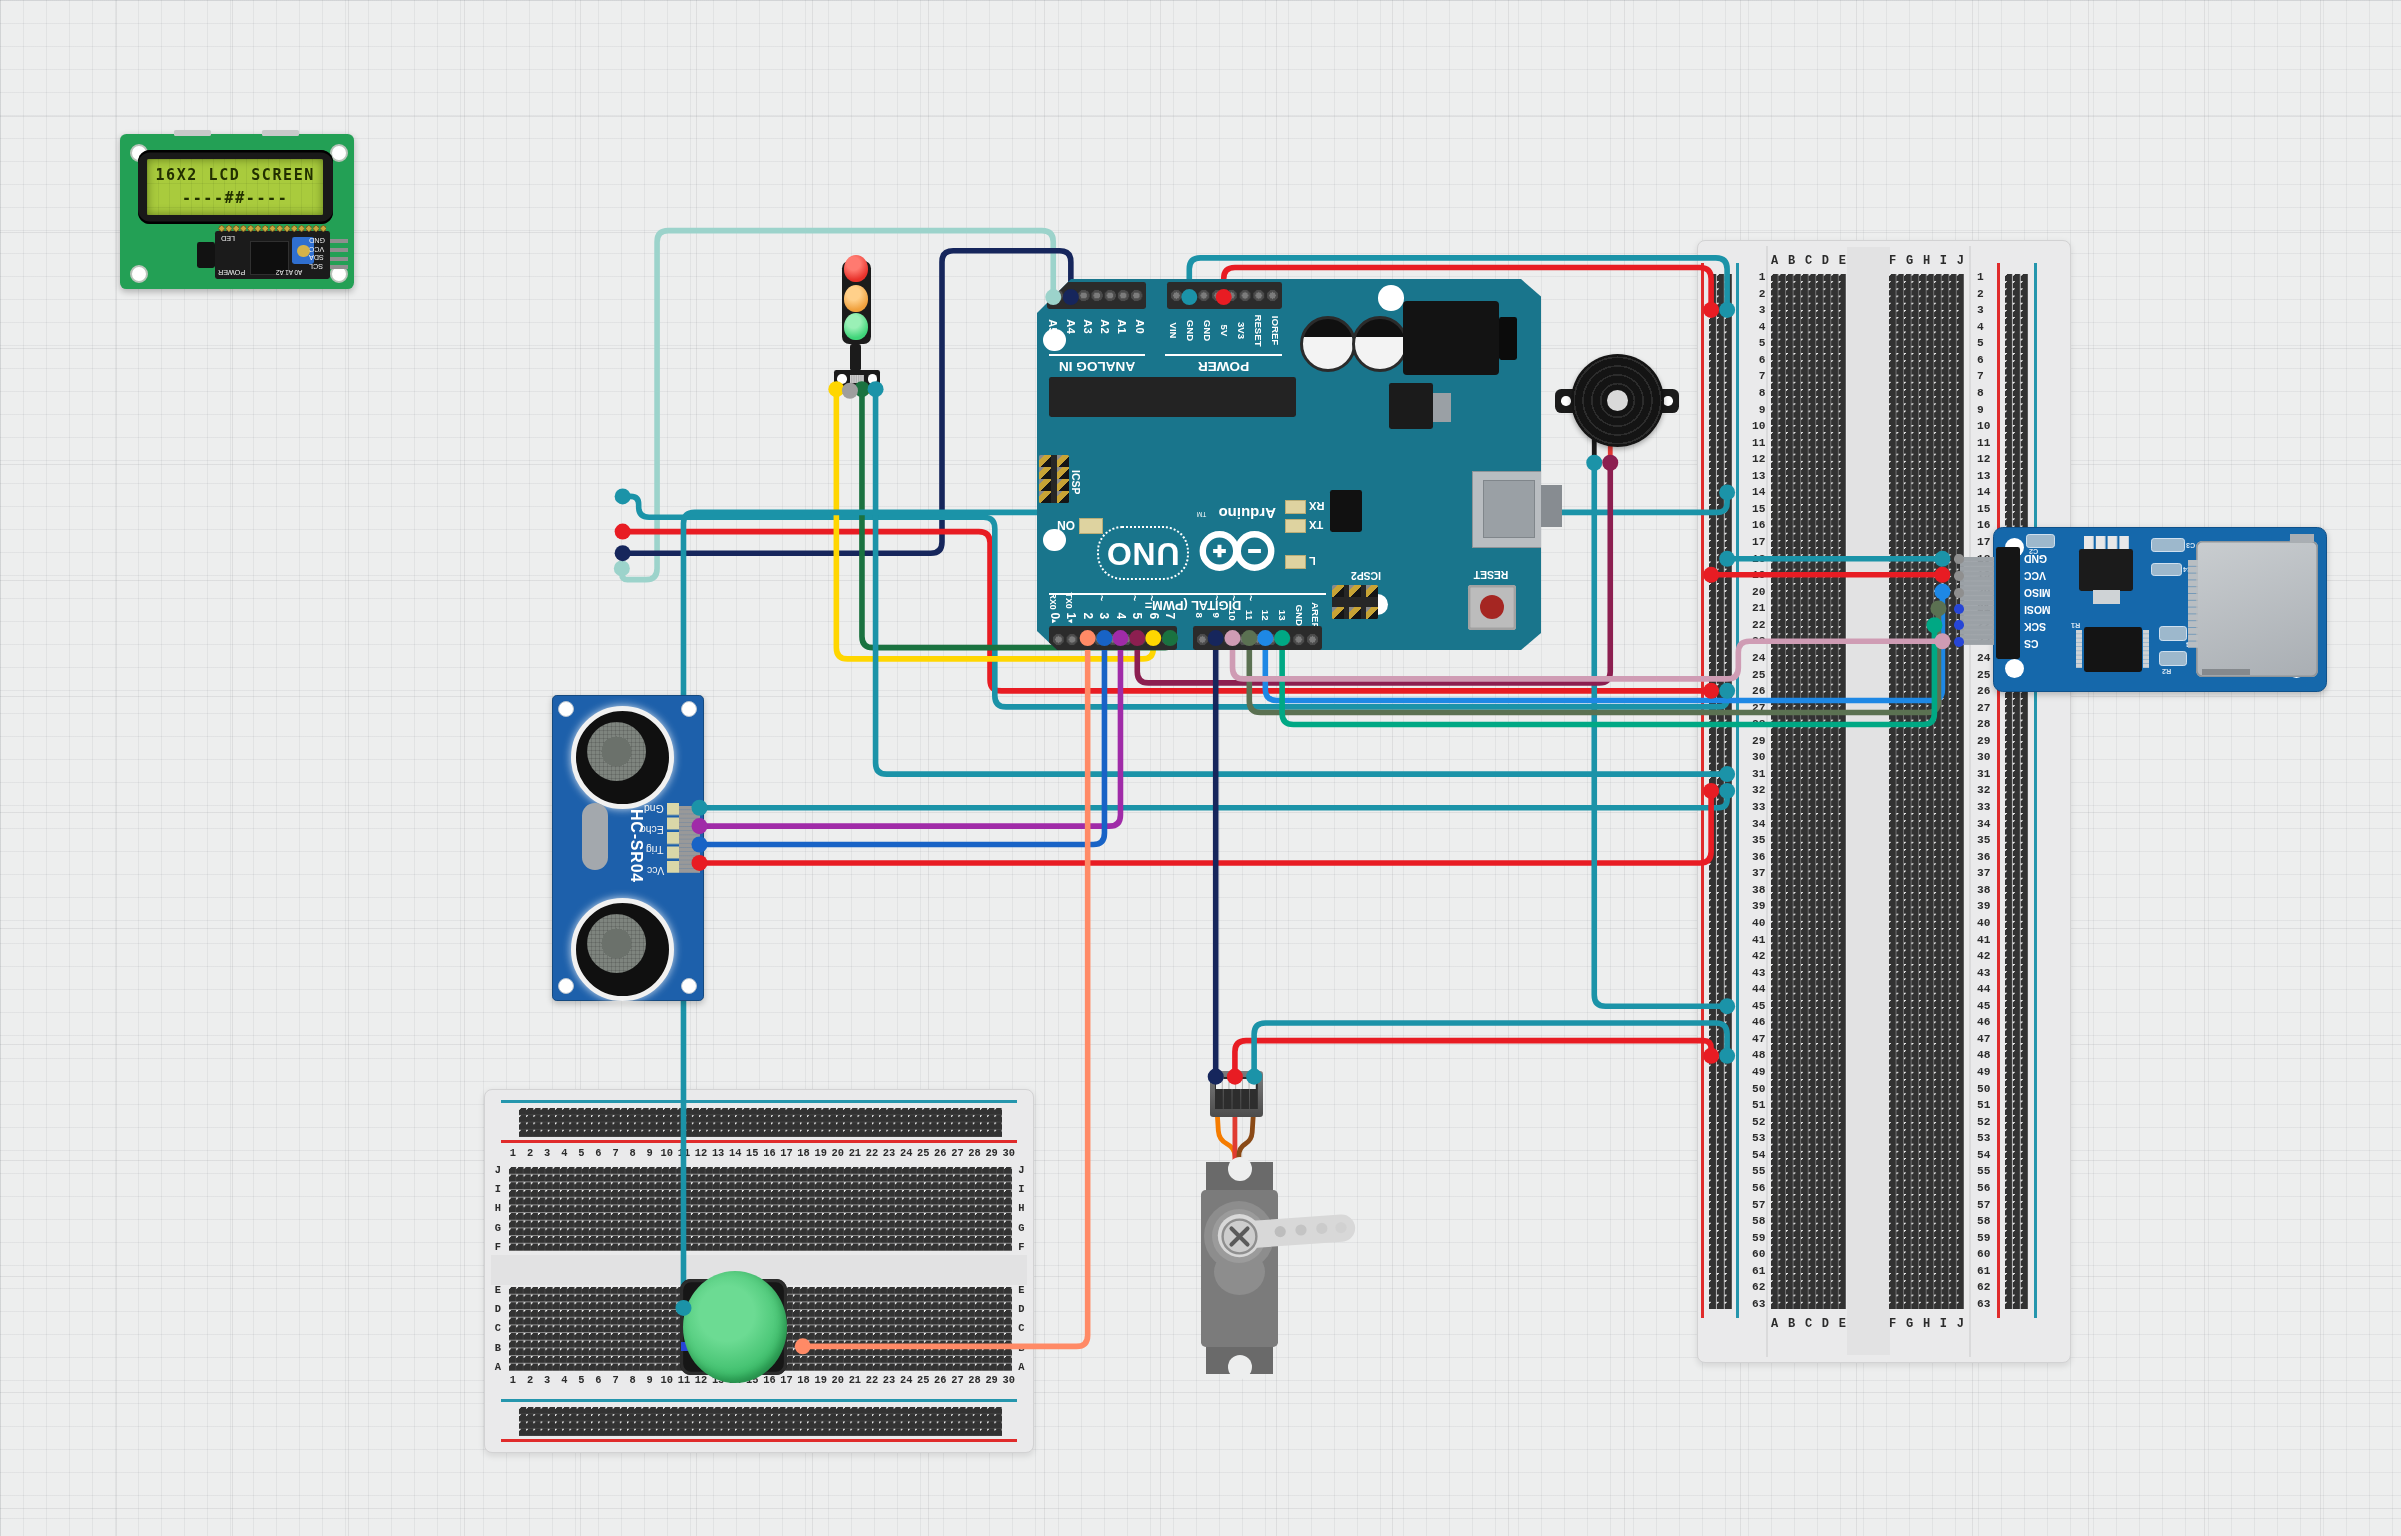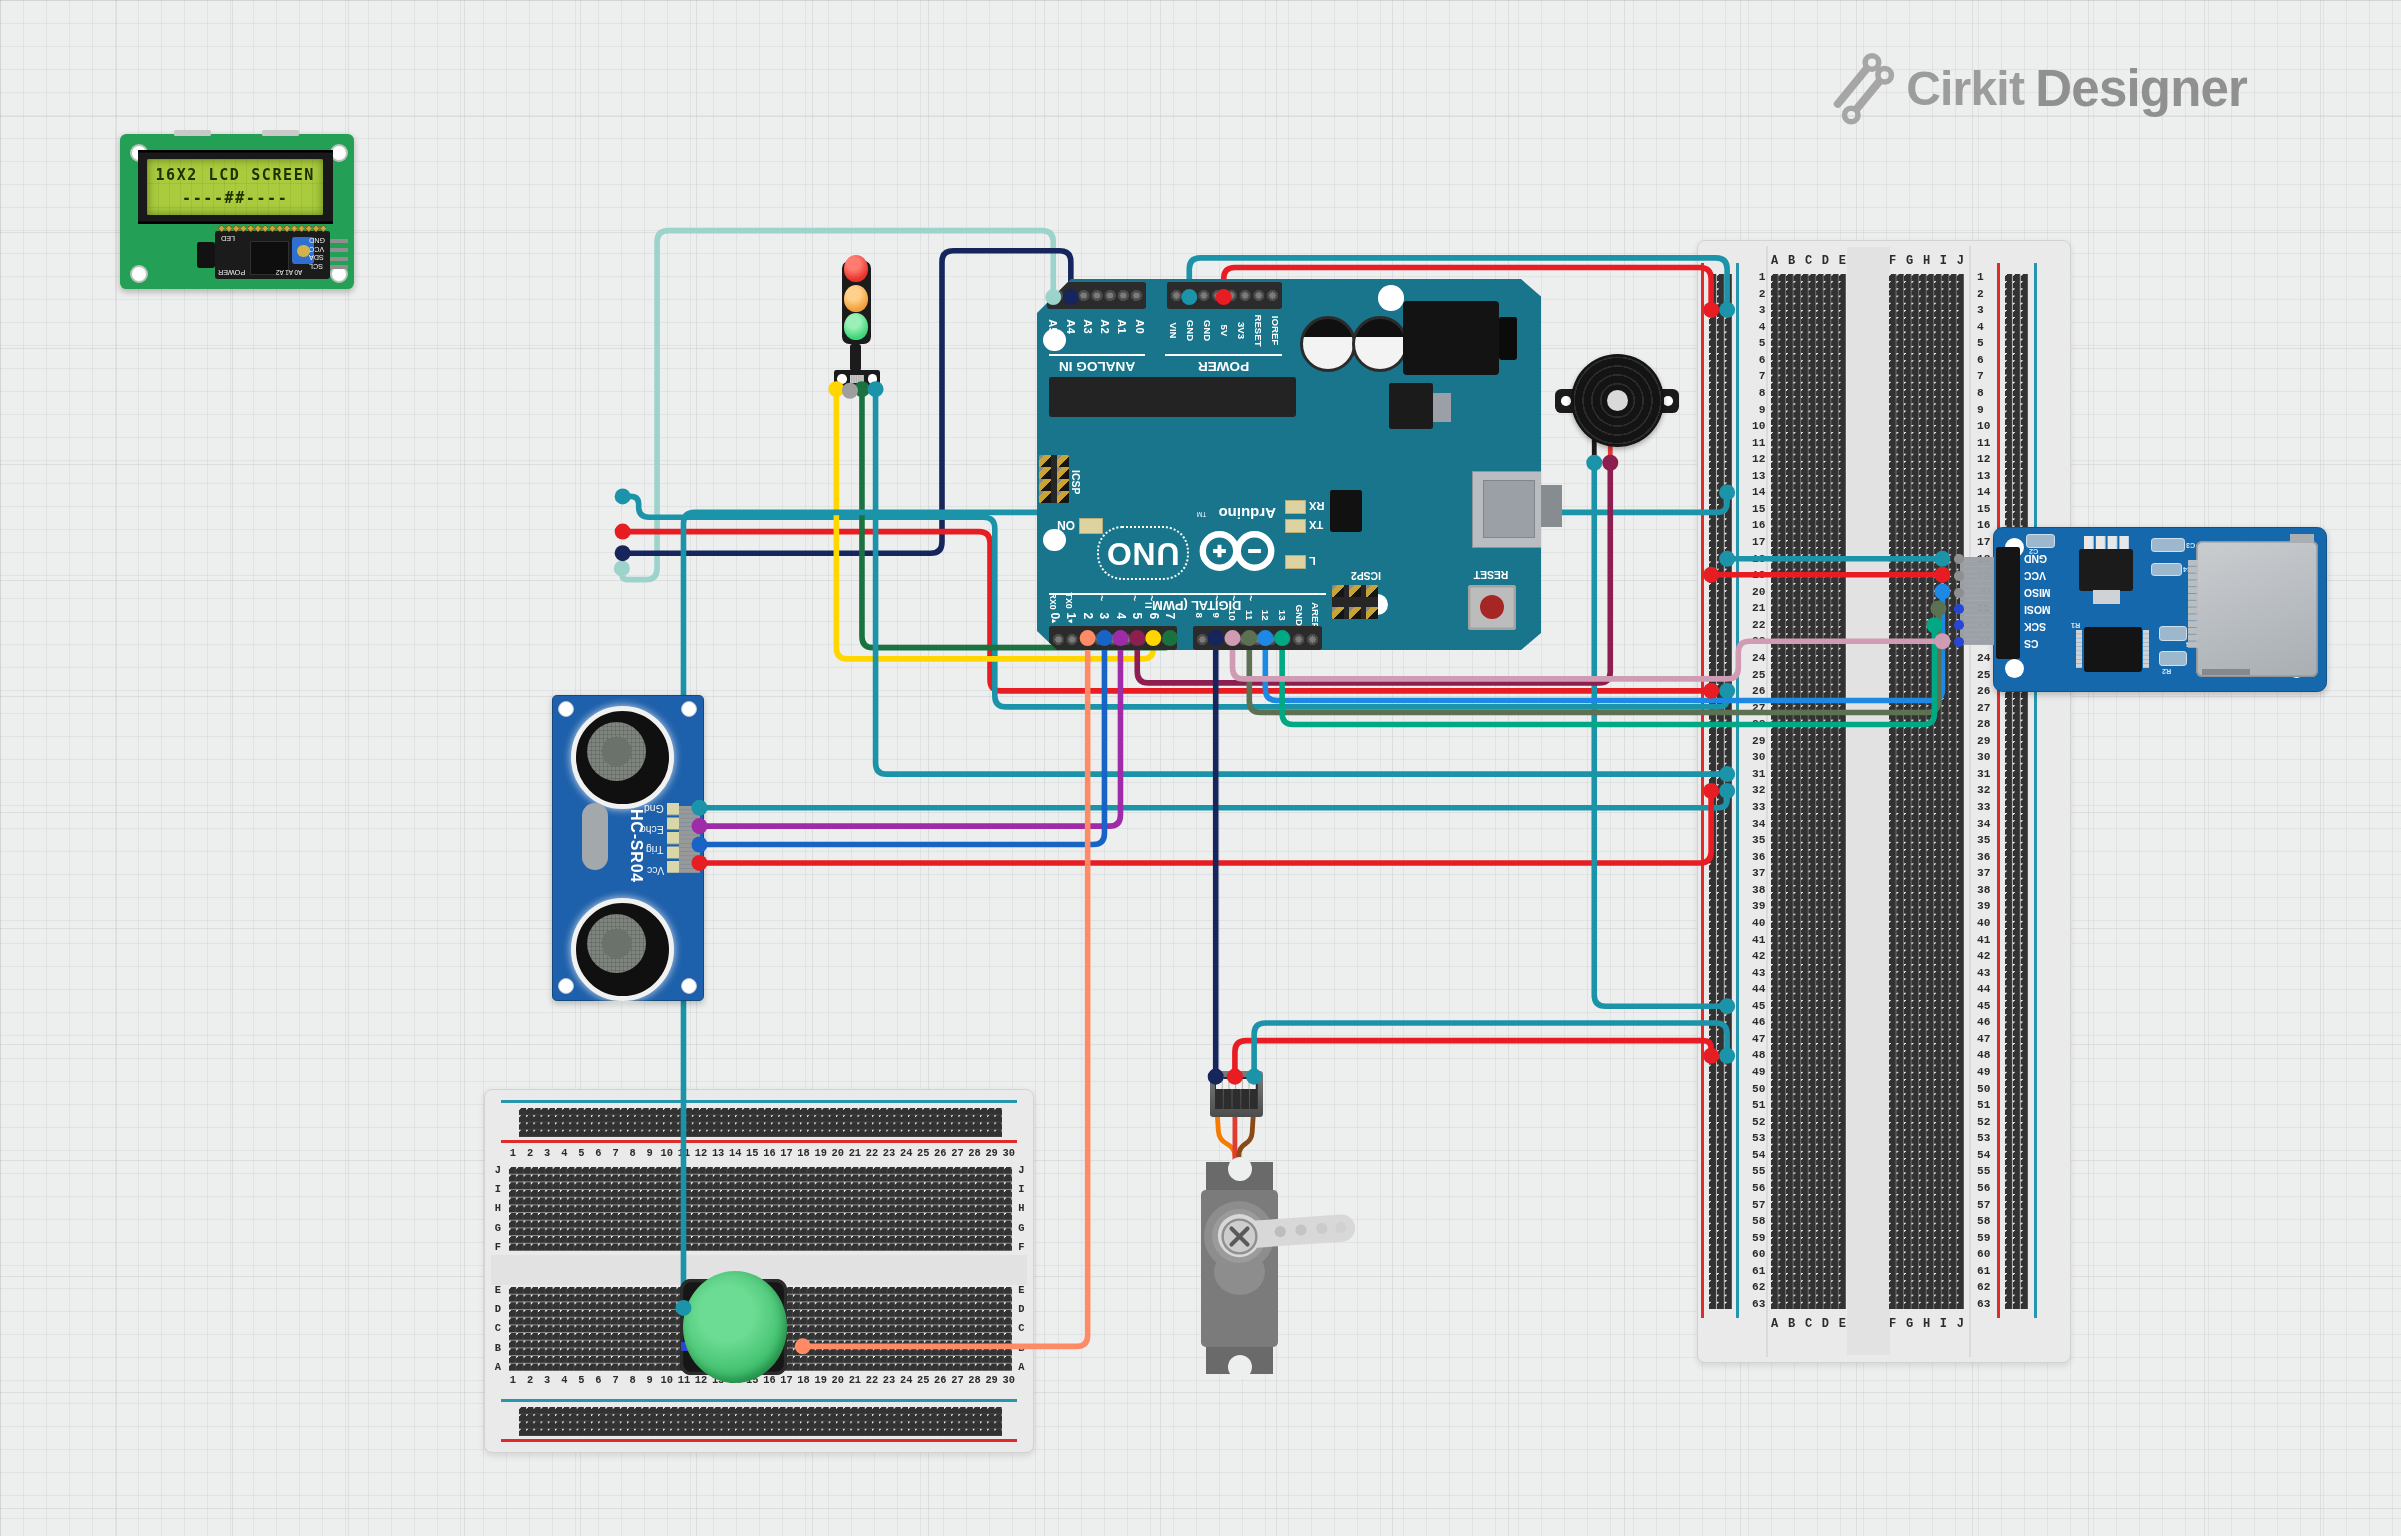--- a/index.html
+++ b/index.html
@@ -50,21 +50,21 @@
     transform:rotate(90deg);color:#fff;font-weight:700;white-space:nowrap;}
   .whiteline{background:#fff;height:2.4px;}
   .sq-hdr{background-image:linear-gradient(135deg,#8a8a8a 0 22%,#c8a435 22% 55%,#151515 55% 100%);
     background-size:12px 12px;background-repeat:space;background-color:#262626;border-radius:1.6px;}
   .led-pad{background:#ded3a0;border:0.8px solid #b9ad77;}
   .mhole{background:#fff;border-radius:50%;}
   
   .blackpart{background:#1b1b1b;border-radius:2.4px;}
   
   #lcd{left:120px;top:134px;width:234px;height:155px;background:#23a055;border-radius:6.4px;box-shadow:0 2.4px 6.4px rgba(0,0,0,.25);}
-  #lcd .bezel{position:absolute;left:17.6px;top:16px;width:195px;height:74px;background:#191919;border-radius:0;box-shadow:inset 0 2.4px 0 #000,inset 0 -2.4px 0 #000;}
+  #lcd .bezel{position:absolute;left:17.6px;top:16px;width:195px;height:74px;background:#191919;border-radius:12px;box-shadow:inset 0 2.4px 0 #000,inset 0 -2.4px 0 #000;}
   #lcd .screen{position:absolute;left:9.6px;top:8.8px;width:176px;height:56px;background:#a9cb3d;border-radius:1.6px;
     box-shadow:inset 0 0 9.6px rgba(40,60,0,.55);
     background-image:linear-gradient(rgba(30,50,0,.07) 0.8px,transparent 0.8px),linear-gradient(90deg,rgba(30,50,0,.07) 0.8px,transparent 0.8px);
     background-size:11px 24px;
     font-family:"DejaVu Sans Mono","Liberation Mono",monospace;font-weight:700;color:#223000;
     display:flex;flex-direction:column;justify-content:center;align-items:center;gap:1.6px;}
   #lcd .screen div{font-size:15px;letter-spacing:1.6px;line-height:21px;white-space:pre;}
   
   #hc{left:552px;top:695px;width:150px;height:304px;background:#1d60ab;border:1.6px solid #14497f;border-radius:4.8px;box-shadow:0 2.4px 6.4px rgba(0,0,0,.22);}
   .trans{position:absolute;width:93px;height:93px;border-radius:50%;background:#101010;border:5.6px solid #f1f1f1;box-shadow:0 0 8px rgba(255,255,255,.8);}
@@ -742,26 +742,15 @@
       <circle cx="1581" cy="797" r="10" fill="#1e88e5"></circle>
       <circle cx="2427" cy="739" r="10" fill="#1e88e5"></circle>
       <circle cx="1561" cy="797" r="10" fill="#5b7152"></circle>
       <circle cx="2422" cy="760" r="10" fill="#5b7152"></circle>
       <circle cx="1602" cy="797" r="10" fill="#00a884"></circle>
       <circle cx="2417" cy="781" r="10" fill="#00a884"></circle>
       <circle cx="1540" cy="797" r="10" fill="#cf9cb4"></circle>
       <circle cx="2427" cy="801" r="10" fill="#cf9cb4"></circle>
     </svg>
 
-  <div class="abs" id="logo">
-    <svg width="62" height="74" viewBox="0 0 78 92">
-      <line x1="6" y1="66" x2="42" y2="22" stroke="#a6a6a6" stroke-width="10" stroke-linecap="round"></line>
-      <circle cx="49" cy="14" r="8.5" fill="none" stroke="#a6a6a6" stroke-width="7"></circle>
-      <line x1="30" y1="72" x2="58" y2="38" stroke="#a6a6a6" stroke-width="10" stroke-linecap="round"></line>
-      <circle cx="65" cy="30" r="8.5" fill="none" stroke="#a6a6a6" stroke-width="7"></circle>
-      <circle cx="23" cy="80" r="8.5" fill="none" stroke="#a6a6a6" stroke-width="7"></circle>
-    </svg>
-    <span class="t1">Cirkit</span>
-    <span class="t2">Designer</span>
-  </div>
 
 </div>
 
 
 </body></html>

